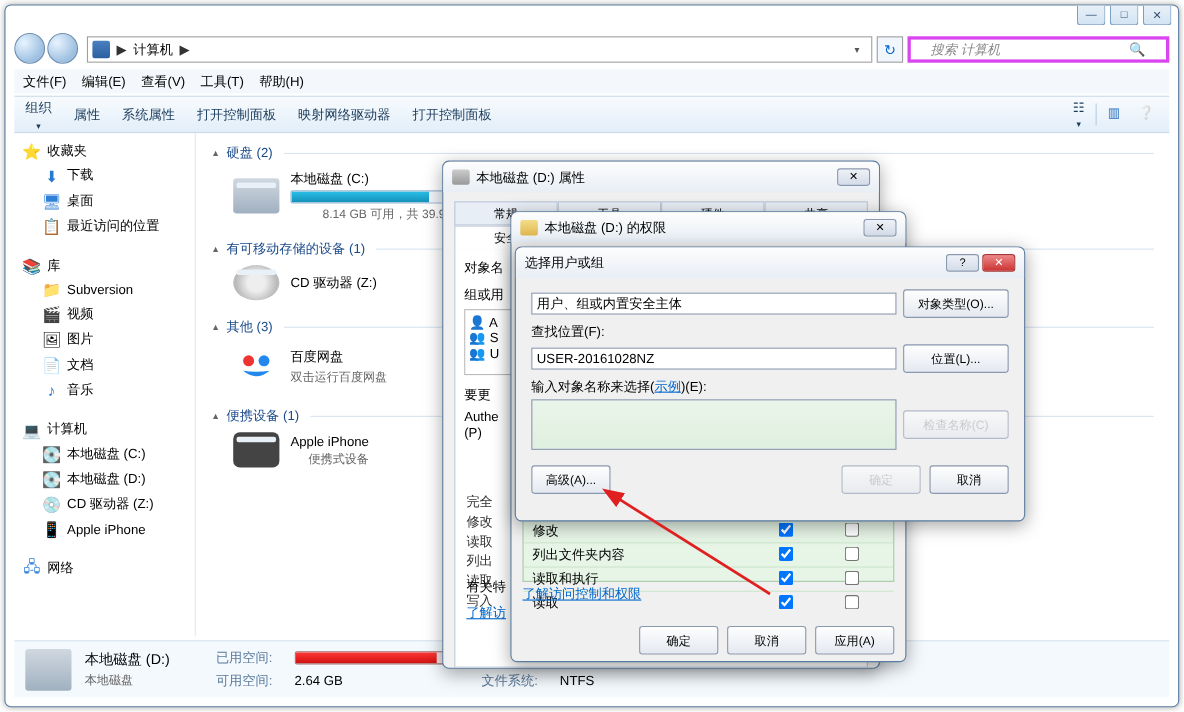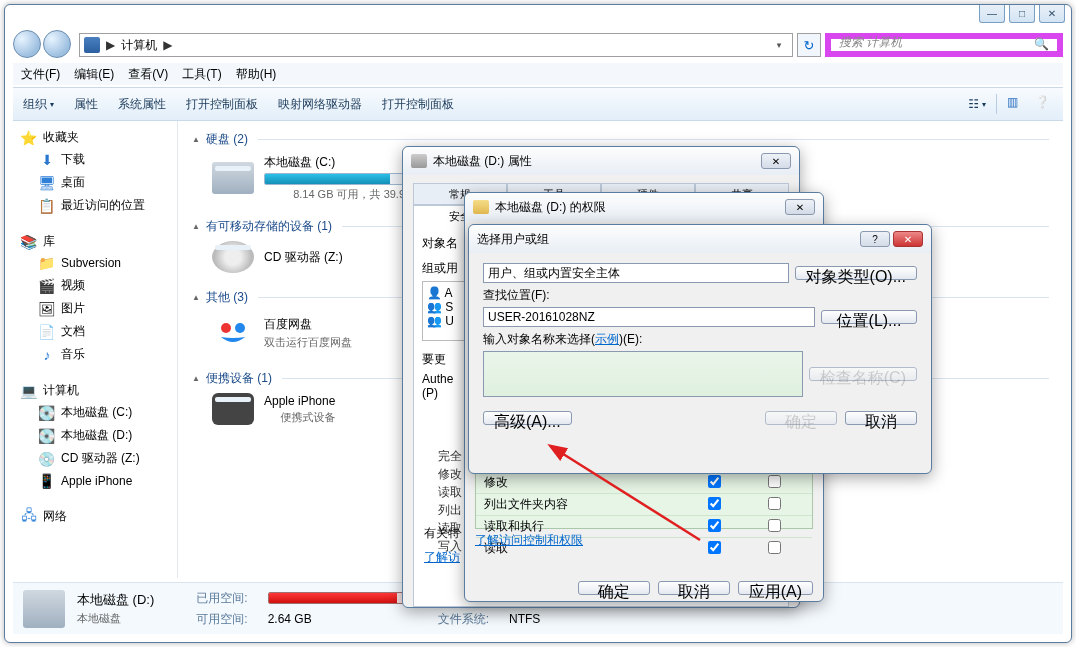--- a/index.html
+++ b/index.html
@@ -13,28 +13,28 @@
 .addr-row { position: absolute; top: 26px; left: 8px; right: 8px; height: 28px; display: flex; align-items: center; gap: 4px; }
 .nav-circle-wrap { width: 62px; height: 30px; position: relative; }
 .nav-circle { width: 28px; height: 28px; border-radius: 50%; background: radial-gradient(circle at 30% 30%, #e8f4ff, #9dbfe0 70%); border: 1px solid #6b8daf; position: absolute; cursor: pointer; }
 .nav-circle.back { left: 0; }
 .nav-circle.fwd { left: 30px; }
 .addr-bar { flex: 1; height: 24px; border: 1px solid #a0a0a0; background: #fff; display: flex; align-items: center; padding: 0 4px; gap: 6px; }
 .addr-icon { width: 16px; height: 16px; background: linear-gradient(#4a80c0,#2a60a0); border-radius: 2px; }
 .addr-arrow { color: #333; }
 .addr-dd { width: 18px; display: flex; align-items: center; justify-content: center; font-size: 9px; color: #555; cursor: pointer; }
 .refresh-btn { width: 24px; height: 24px; border: 1px solid #a0a0a0; background: #f0f6fc; display: flex; align-items: center; justify-content: center; color: #0066cc; font-size: 13px; cursor: pointer; }
-.search-box { width: 238px; height: 24px; border: 6px solid #d946ef; background: #fff; display: flex; align-items: flex-end; padding: 0 8px; color: #888; font-style: italic; }
+.search-box { width: 238px; height: 24px; border: 3px solid #d946ef; background: #fff; display: flex; align-items: center; padding: 0 18px; color: #888; font-style: italic; }
 .search-box .mag { margin-left: auto; font-style: normal; color: #5a7ca0; cursor: pointer; }
 
 .menu-bar { position: absolute; top: 58px; left: 8px; right: 8px; height: 22px; display: flex; align-items: center; gap: 14px; padding-left: 8px; background: #f4f8fc; }
 .menu-item { color: #000; cursor: pointer; }
 
 .toolbar { position: absolute; top: 82px; left: 8px; right: 8px; height: 34px; background: linear-gradient(#f8fbfe,#e2eef9); border-top: 1px solid #cad9e8; border-bottom: 1px solid #cad9e8; display: flex; align-items: center; padding: 0 10px; gap: 20px; }
-.tool-item { color: #1a3a5a; cursor: pointer; display: flex; align-items: center; gap: 3px; }
+.tool-item { color: #1a3a5a; cursor: pointer; display: flex; align-items: center; gap: 3px; flex-direction: column; }
 .tool-dd { font-size: 8px; }
 .toolbar-right { margin-left: auto; display: flex; align-items: center; gap: 10px; }
 .vsep { width: 1px; height: 20px; background: #b8cde2; }
 .tool-icon { width: 18px; height: 18px; cursor: pointer; }
 
 
 .body-area { position: absolute; top: 116px; left: 8px; right: 8px; bottom: 64px; display: flex; }
 .sidebar { width: 165px; border-right: 1px solid #e0e8f0; padding: 6px 4px; overflow: hidden; }
 .side-group { margin-bottom: 14px; }
 .side-head { display: flex; align-items: center; gap: 6px; padding: 2px 4px; cursor: pointer; }
@@ -76,31 +76,31 @@
 .dlg-close.red { background: linear-gradient(#e88,#c33); color: #fff; border-color: #a33; }
 .dlg-body { padding: 8px 10px; }
 
 
 #dlg-props { top: 146px; left: 402px; width: 398px; height: 462px; }
 #dlg-props .tabs { display: flex; height: 22px; }
 #dlg-props .tab { flex: 1; border: 1px solid #bcc7d8; background: #e8eef5; display: flex; align-items: center; justify-content: center; font-size: 11px; cursor: pointer; }
 #dlg-props .tab.active { background: #fff; border-bottom: none; }
 .props-panel { border: 1px solid #bcc7d8; border-top: none; background: #fff; padding: 8px; height: 380px; position: relative; }
 .link { color: #0066cc; text-decoration: underline; cursor: pointer; }
-.btn { min-width: 72px; height: 14px; border: 1px solid #8a98b0; border-radius: 3px; background: linear-gradient(#fefefe,#e4e9f0); cursor: pointer; padding: 0 10px; font-size: 16px; }
+.btn { min-width: 72px; height: 26px; border: 1px solid #8a98b0; border-radius: 3px; background: linear-gradient(#fefefe,#e4e9f0); cursor: pointer; padding: 0 10px; font-size: 11px; }
 .btn-row { display: flex; gap: 8px; justify-content: flex-end; margin-top: 6px; }
 
 
 .perm-grid { position: absolute; bottom: 72px; left: 12px; right: 12px; background: #e6f5e6; border: 1px solid #aac8aa; }
 .perm-row { display: flex; align-items: center; padding: 2px 8px; border-bottom: 1px solid #cde6cd; }
 .perm-row:last-child { border-bottom: none; }
 .perm-label { flex: 1; }
 .perm-cb { width: 60px; text-align: center; }
 .perm-cb input { cursor: pointer; }
-.props-text-partial { position: absolute; left: 24px; top: 220px; color: #333; line-height: 1.5; }
+.props-text-partial { position: absolute; left: 10px; top: 220px; color: #333; line-height: 1.5; }
 .props-link-bottom { position: absolute; left: 10px; bottom: 40px; }
 
 
 #dlg-perm { top: 192px; left: 464px; width: 360px; height: 410px; z-index: 2; }
 
 
 #dlg-select { top: 224px; left: 468px; width: 464px; height: 250px; z-index: 3; }
 #dlg-select .dlg-body { padding: 10px 14px; }
 .field-label { margin: 4px 0 3px; }
 .field-row { display: flex; gap: 6px; align-items: center; }

